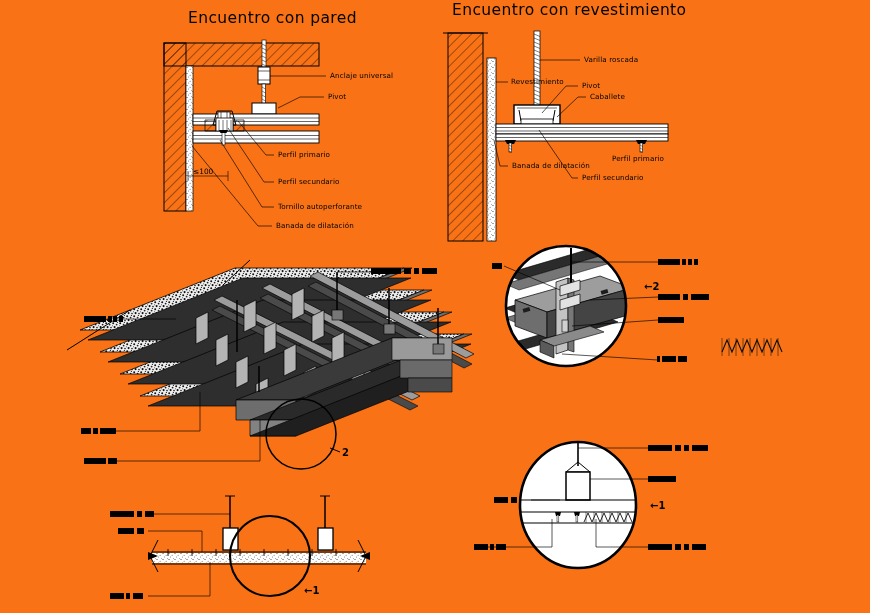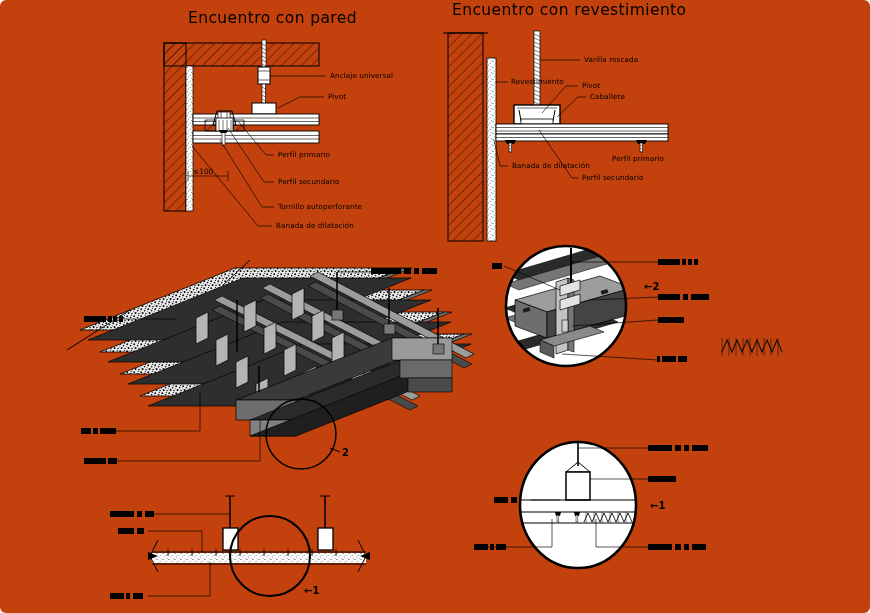--- a/index.html
+++ b/index.html
@@ -2,21 +2,21 @@
 <html><head>
 <meta charset="utf-8">
 <title>Ceiling Suspension CAD Detail</title>
 <style>
   html,body{margin:0;padding:0;background:#ffffff;}
   body{
     font-family:"DejaVu Sans", sans-serif;
     width:870px;height:613px;overflow:hidden;position:relative;
     color:#000;
   }
-  .sheet{position:absolute;inset:0;width:870px;height:613px;background:#c2410c;border-radius:6px;}
+  .sheet{position:absolute;inset:0;width:870px;height:613px;background:#f97316;}
   svg.cad{position:absolute;left:0;top:0;width:870px;height:613px;display:block;}
 
   .ttl{
     font-family:"DejaVu Sans", sans-serif;
     font-size:15.5px;font-weight:400;letter-spacing:0.4px;
     fill:#000;
   }
   .lbl{
     font-family:"DejaVu Sans", sans-serif;
     font-size:7.2px;fill:#000;letter-spacing:0.1px;

